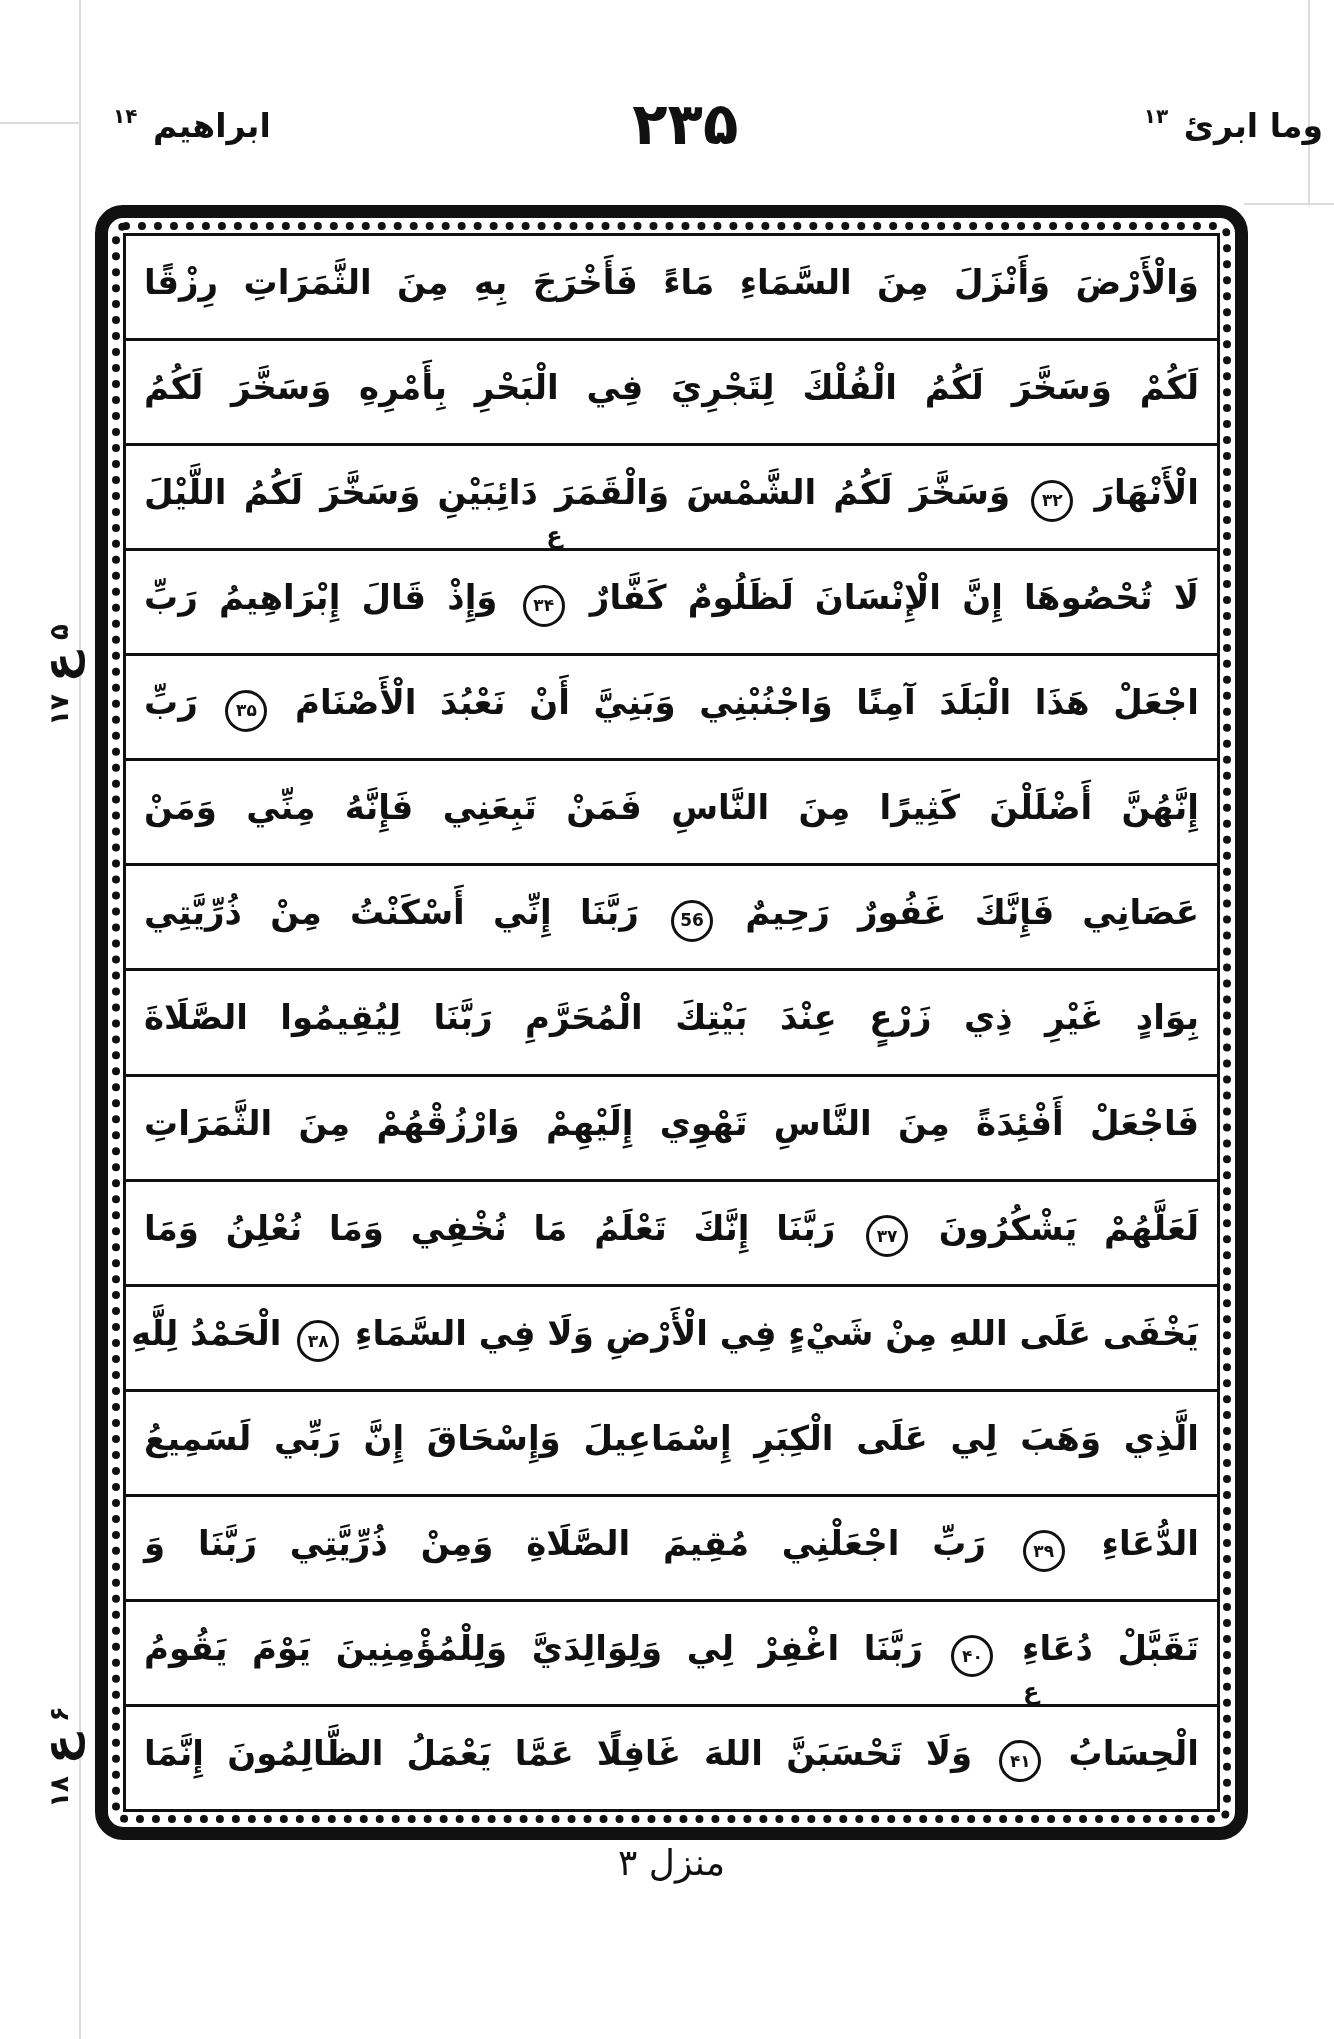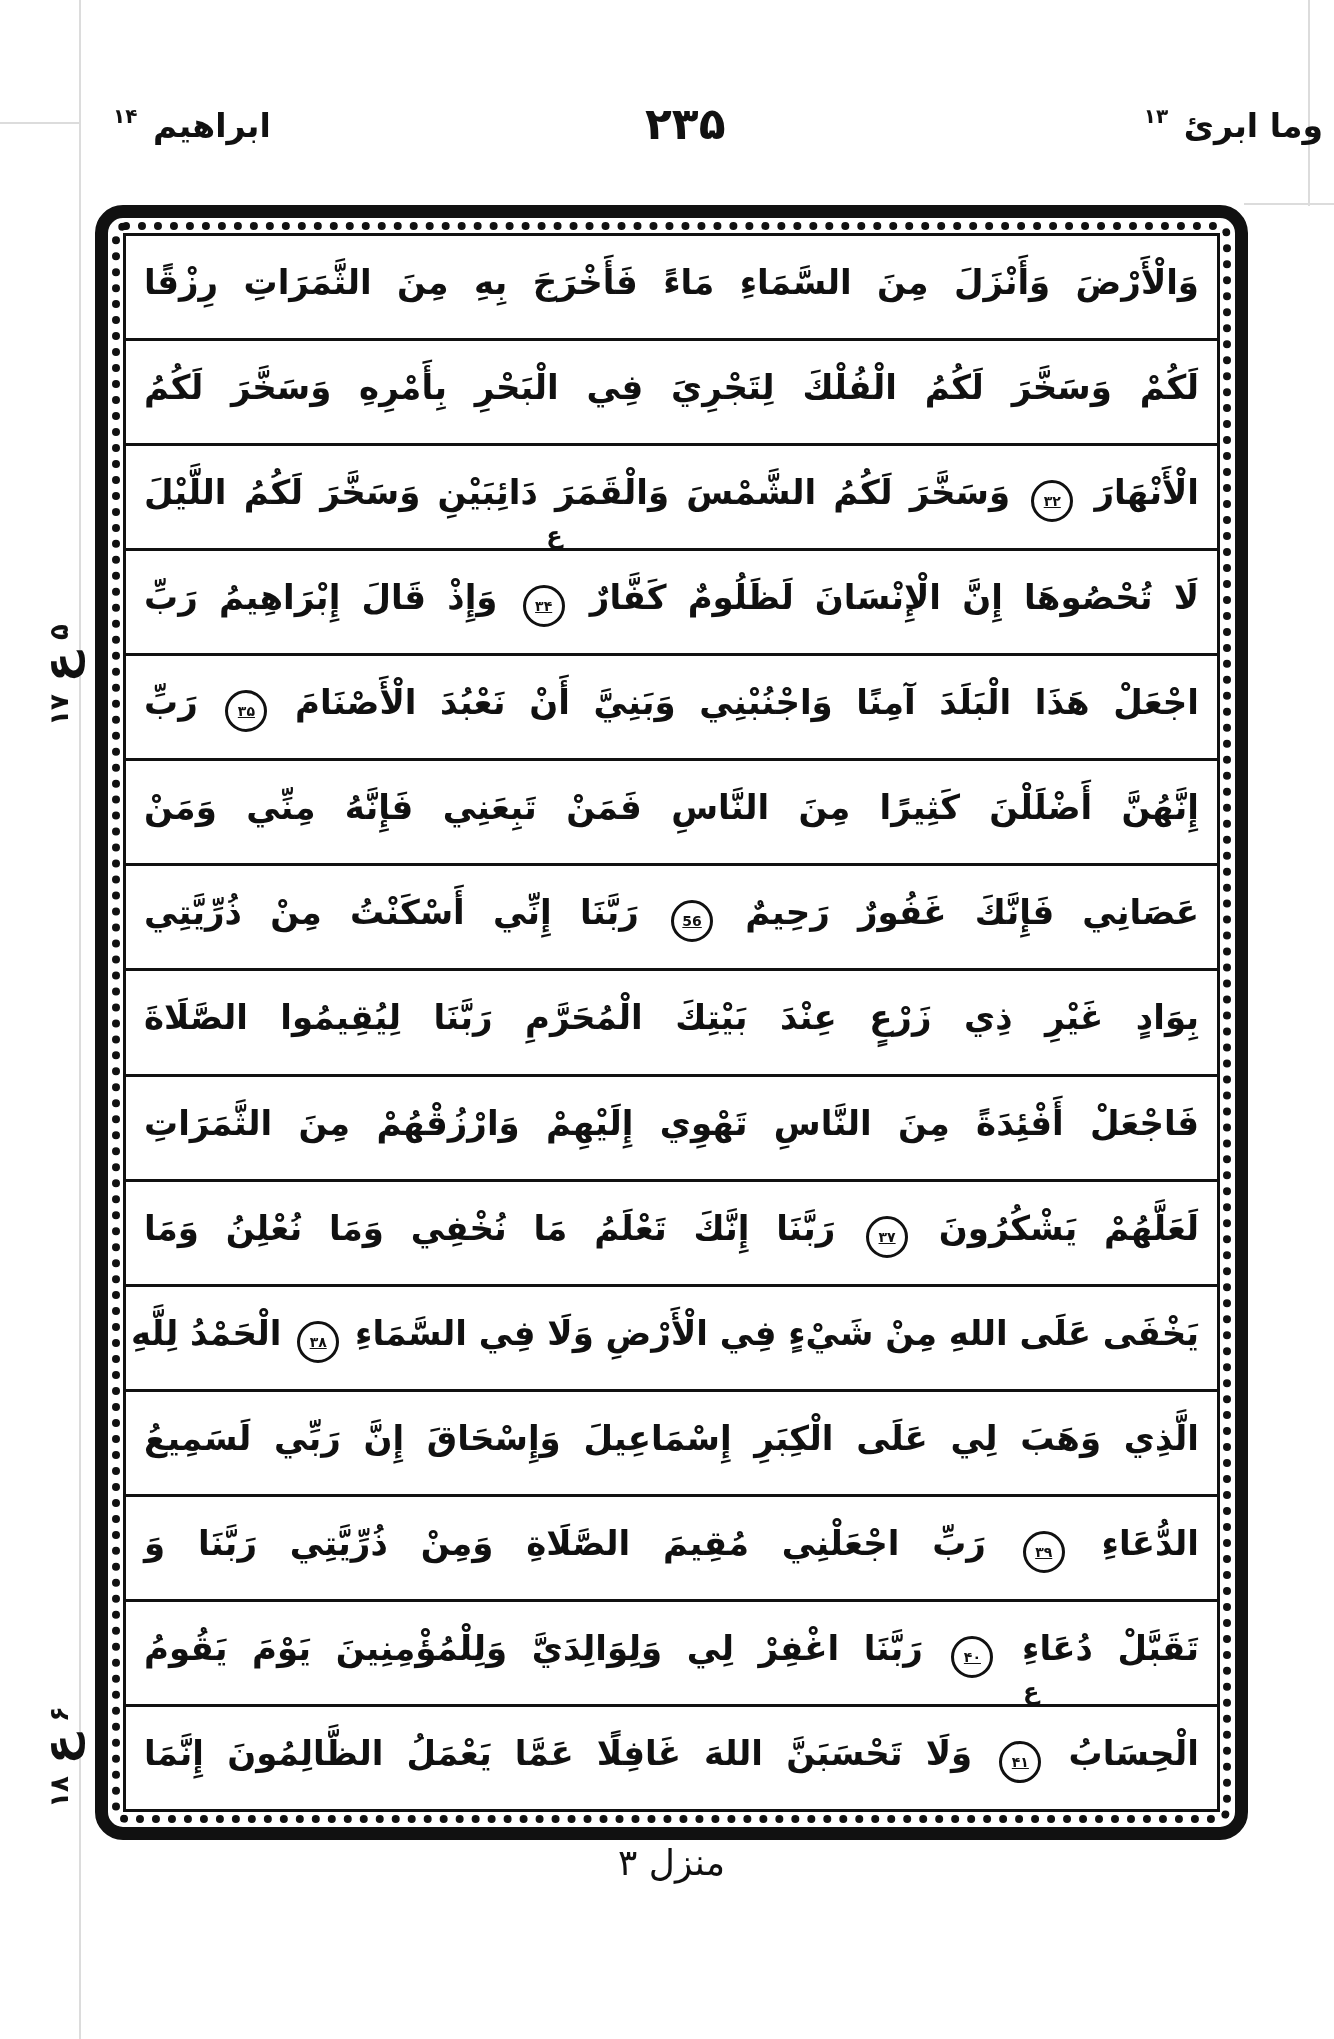--- a/index.html
+++ b/index.html
@@ -24,21 +24,21 @@
   
   .header{
     position:absolute;left:95px;top:88px;width:1228px;height:72px;
     display:flex;justify-content:space-between;align-items:center;
     font-weight:bold;
   }
   .header .side{direction:rtl;font-size:33px;white-space:nowrap;}
   .header .side .num{font-size:20px;vertical-align:14px;margin-right:4px;}
   .header .surah{padding-left:18px;}
   .header .pageno{
-    direction:rtl;font-size:44px;letter-spacing:6px;line-height:1;
+    direction:rtl;font-size:58px;letter-spacing:6px;line-height:1;
     transform:translateX(-22px);
   }
 
   
   .frame{
     position:absolute;left:95px;top:205px;width:1153px;height:1635px;
     border:13px solid var(--ink);border-radius:28px;
     padding:4px;background:var(--page);
   }
   .beads{
@@ -64,21 +64,21 @@
     line-height:93px;
     white-space:nowrap;
     overflow:visible;
   }
   .line:last-child{border-bottom:none;}
 
   .ayah-marker{position:relative;display:inline-block;vertical-align:middle;margin:0 4px;}
   .ayah-circle{
     display:inline-flex;align-items:center;justify-content:center;
     width:42px;height:42px;border:3px solid var(--ink);border-radius:50%;
-    font-size:14px;font-weight:bold;line-height:1;background:var(--page);text-decoration:underline;
+    font-size:17px;font-weight:bold;line-height:1;background:var(--page);
   }
   .ruku-ain{
     position:absolute;top:-30px;right:2px;
     font-size:24px;font-weight:bold;line-height:1;
   }
 
   
   .margin-marker{
     position:absolute;left:22px;width:74px;height:150px;
     display:flex;align-items:center;justify-content:center;

